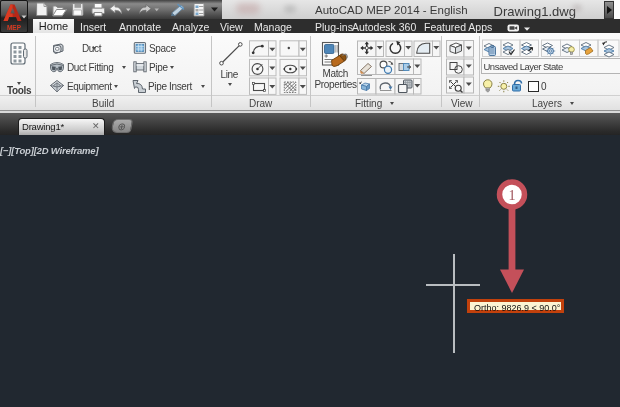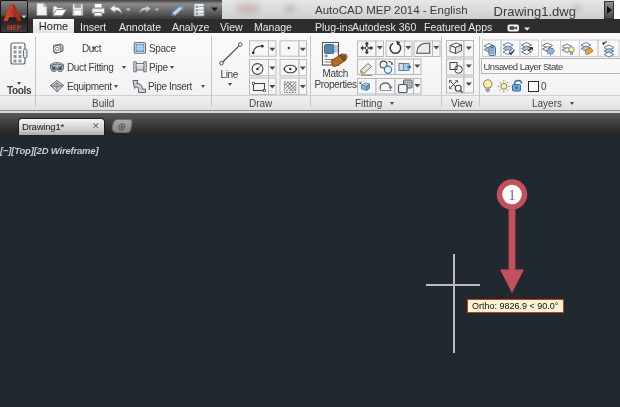--- a/index.html
+++ b/index.html
@@ -28,21 +28,21 @@
 
 #ftbar { left:0; top:111px; width:620px; height:24px; background:linear-gradient(#585858,#2c2c2c 80%,#242424); border-top:2px solid #d9d9d9; }
 #dtab { left:18px; top:117.5px; width:87px; height:18px; background:linear-gradient(#f6f6f6,#c9c9c9 70%,#a2a2a2); border-radius:4px 4px 0 0; border:1px solid #1d1d1d; border-bottom:none; }
 #dtabtext { left:22px; top:120.5px; font-size:9.5px; letter-spacing:-0.2px; color:#151515; }
 #dtabx { left:92px; top:120.5px; font-size:9px; color:#666; }
 #plusbtn { left:112px; top:119px; width:20px; height:14px; background:linear-gradient(#ababab,#858585); border:1px solid #6e6e6e; border-radius:5px 4px 4px 6px; color:#4e4e4e; font-size:10px; text-align:center; line-height:13px; transform:skewX(-10deg); }
 
 #canvas { left:0; top:135px; width:620px; height:272px; background:#212830; }
 #vplabel { left:0px; top:144.5px; font-size:9.5px; font-weight:bold; color:#c9ced3; letter-spacing:-0.2px;font-style:italic; }
 .xh { position:absolute; background:#b9bdc0; }
-#tooltip { left:467px; top:299px; width:97px; height:14px; background:#fbf3d3; border:1px solid #c2410c; font-size:9px; color:#111; line-height:12px; padding-left:4px; white-space:nowrap; }
+#tooltip { left:467px; top:299px; width:97px; height:14px; background:#fbf3d3; border:3px solid #c2410c; font-size:9px; color:#111; line-height:12px; padding-left:4px; white-space:nowrap; }
 </style>
 </head>
 <body>
 <div class="abs" id="titlebar"></div>
 <div class="abs" id="qatplate"></div>
 <div class="abs" id="titletext">AutoCAD MEP 2014 - English</div>
 <div class="abs" id="doctext">Drawing1.dwg</div>
 <div class="abs" style="left:236px; top:3px; width:24px; height:11px; background:#a86a6a; opacity:0.28; border-radius:5px; filter:blur(3px);"></div>
 <div class="abs" style="left:284px; top:5px; width:12px; height:8px; background:#9a9a9a; opacity:0.4; border-radius:4px; filter:blur(2.5px);"></div>
 <div class="abs" style="left:572px; top:4px; width:10px; height:8px; background:#b0a8a8; opacity:0.4; border-radius:4px; filter:blur(2px);"></div>

